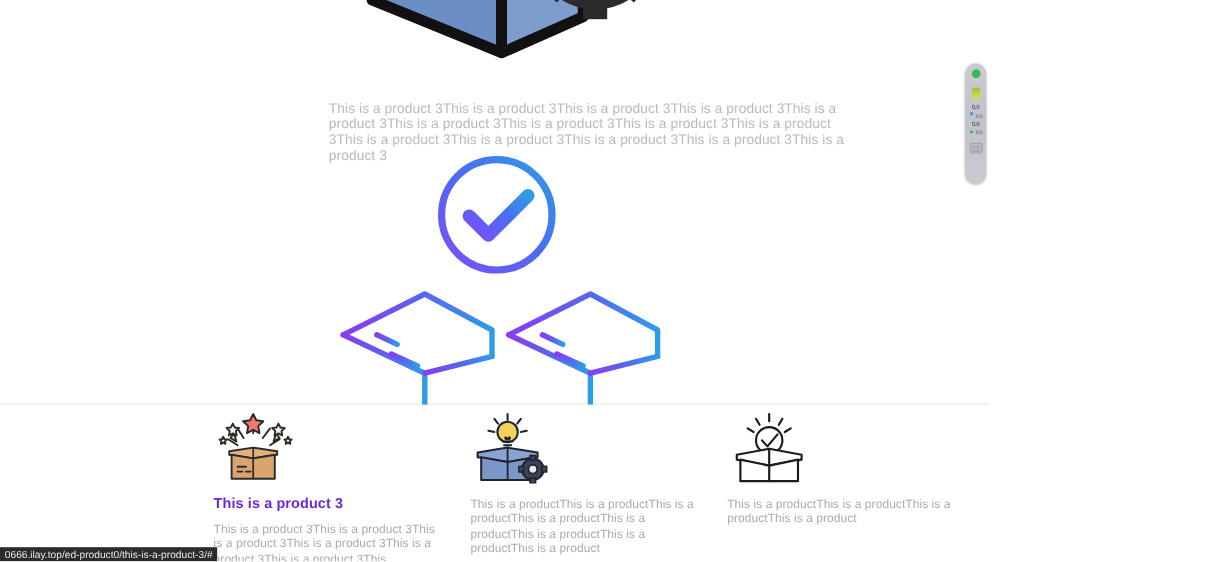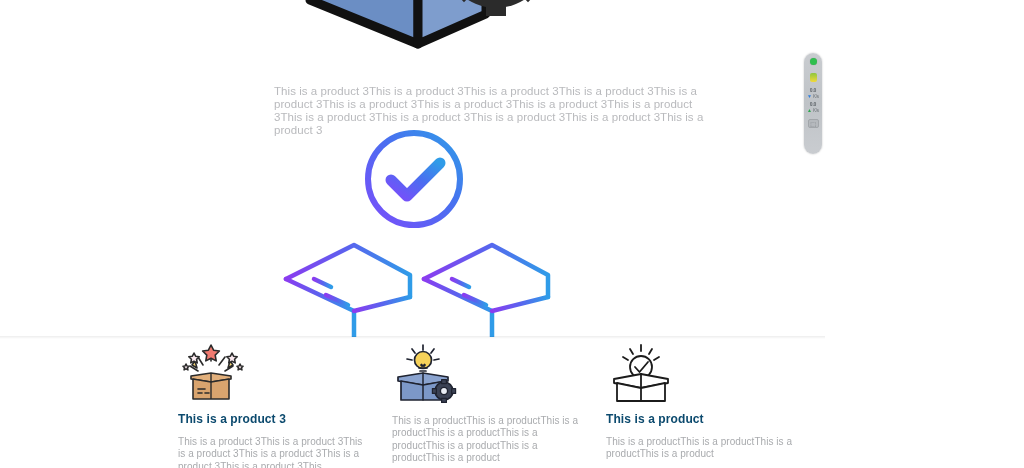--- a/index.html
+++ b/index.html
@@ -176,21 +176,21 @@
   .card { width: 214px; position: relative; }
   .card.c3 { width: 214px; }
   .card .icon-box {
     width: 70px; height: 62px;
     margin-bottom: 7px;
     display: block;
   }
   .card-title {
     font-size: 12px;
     font-weight: bold;
-    color: #0c4a6e;
+    color: #6d28d9;
     margin: 0 0 2px 0;
     letter-spacing: 0.1px;
   }
   .card-desc {
     font-size: 10px;
     line-height: 12.4px;
     color: #a9abae;
     width: 192px;
     word-break: break-word;
     letter-spacing: 0.05px;
@@ -407,23 +407,23 @@
               <path d="M17 14 L22 17"></path>
               <path d="M53 14 L48 17"></path>
               <circle cx="35" cy="24" r="11" fill="#ffffff"></circle>
               <path d="M29 24 L33.5 29 L42 19"></path>
               <path d="M8 36 L35 31 L62 36 L62 40 L35 45 L8 40 Z" fill="#ffffff"></path>
               <path d="M11 40 L11 58 L59 58 L59 40 L35 45 Z" fill="#ffffff"></path>
               <path d="M35 31 L35 58"></path>
             </g>
           </svg>
         </div>
-        <h3 class="card-title">This is a product</h3>
         <p class="card-desc">This is a productThis is a productThis is a productThis is a product</p>
       </div>
 
     </div>
 
     <div class="close-btn">✕</div>
   </div>
 
+  <div class="status-bar">0666.ilay.top/ed-product0/this-is-a-product-3/#</div>
 
 </div>
 
 </body></html>

